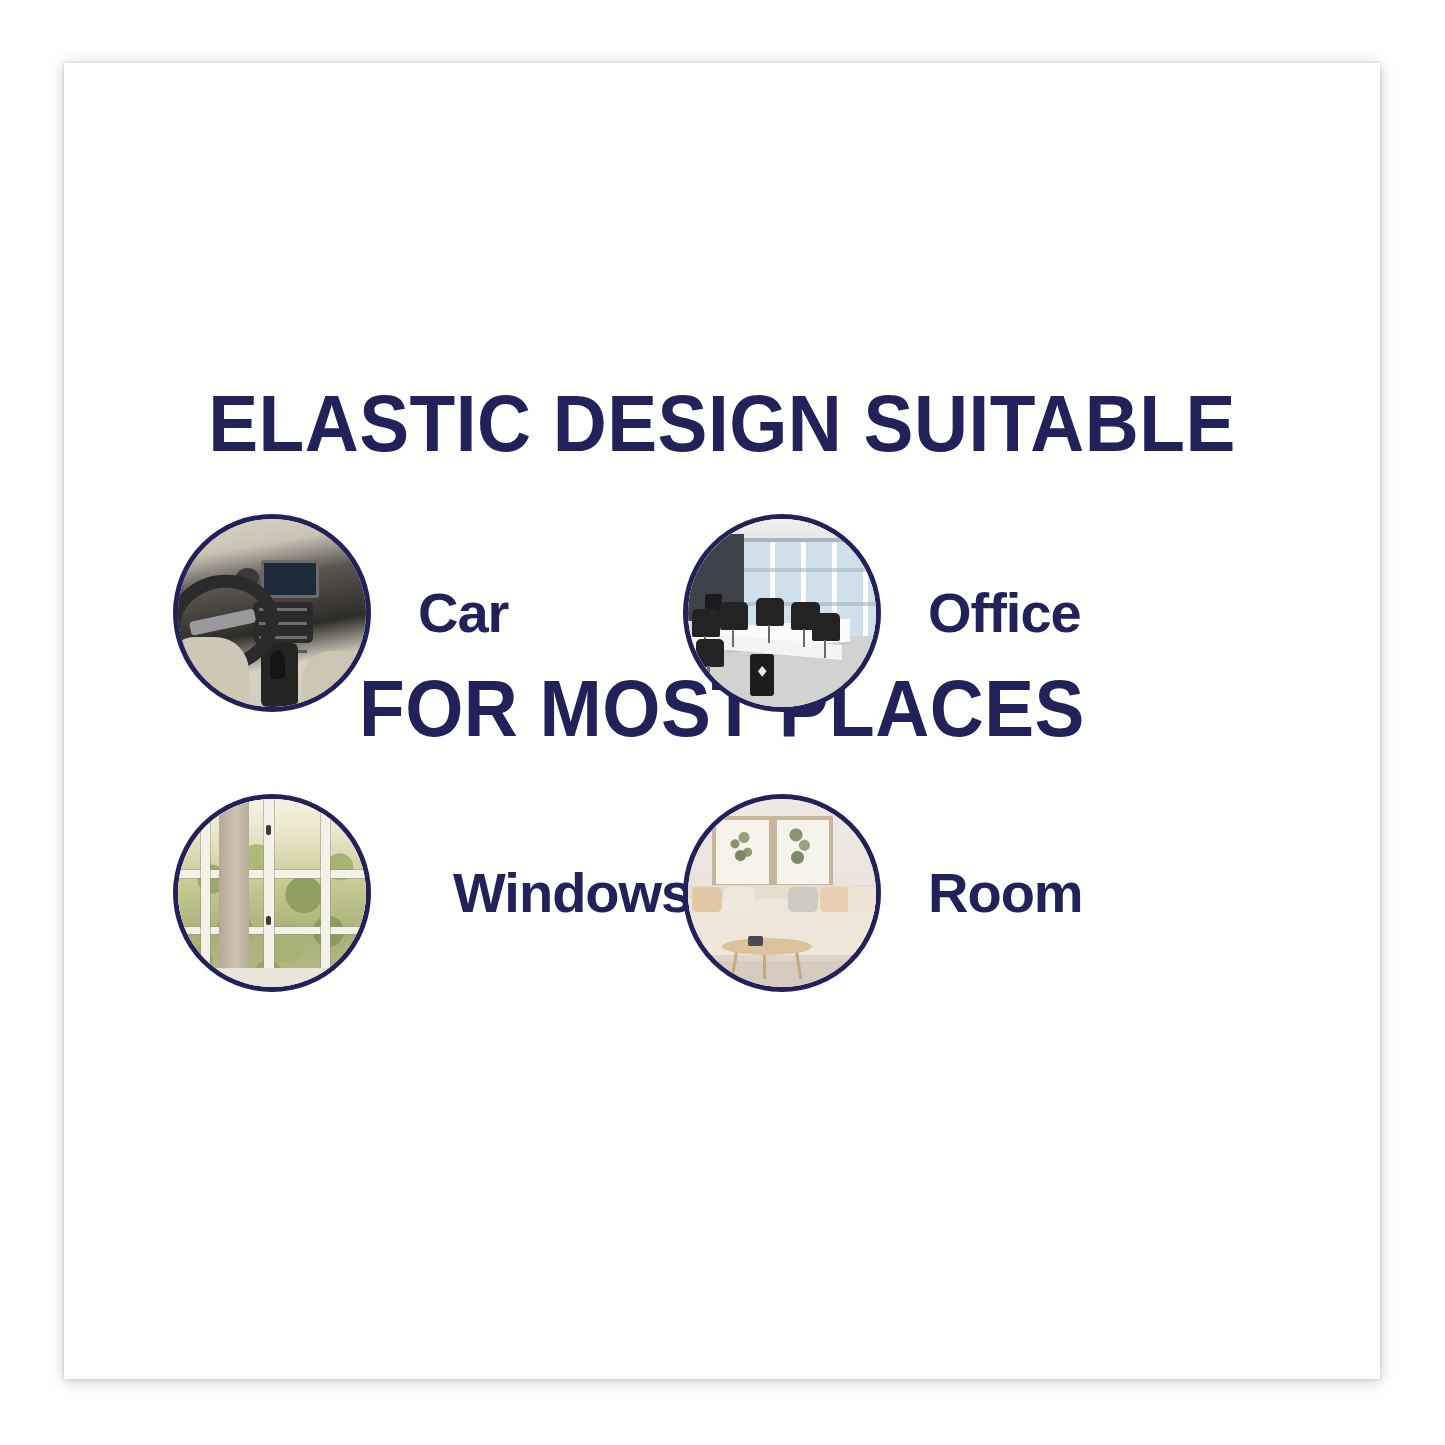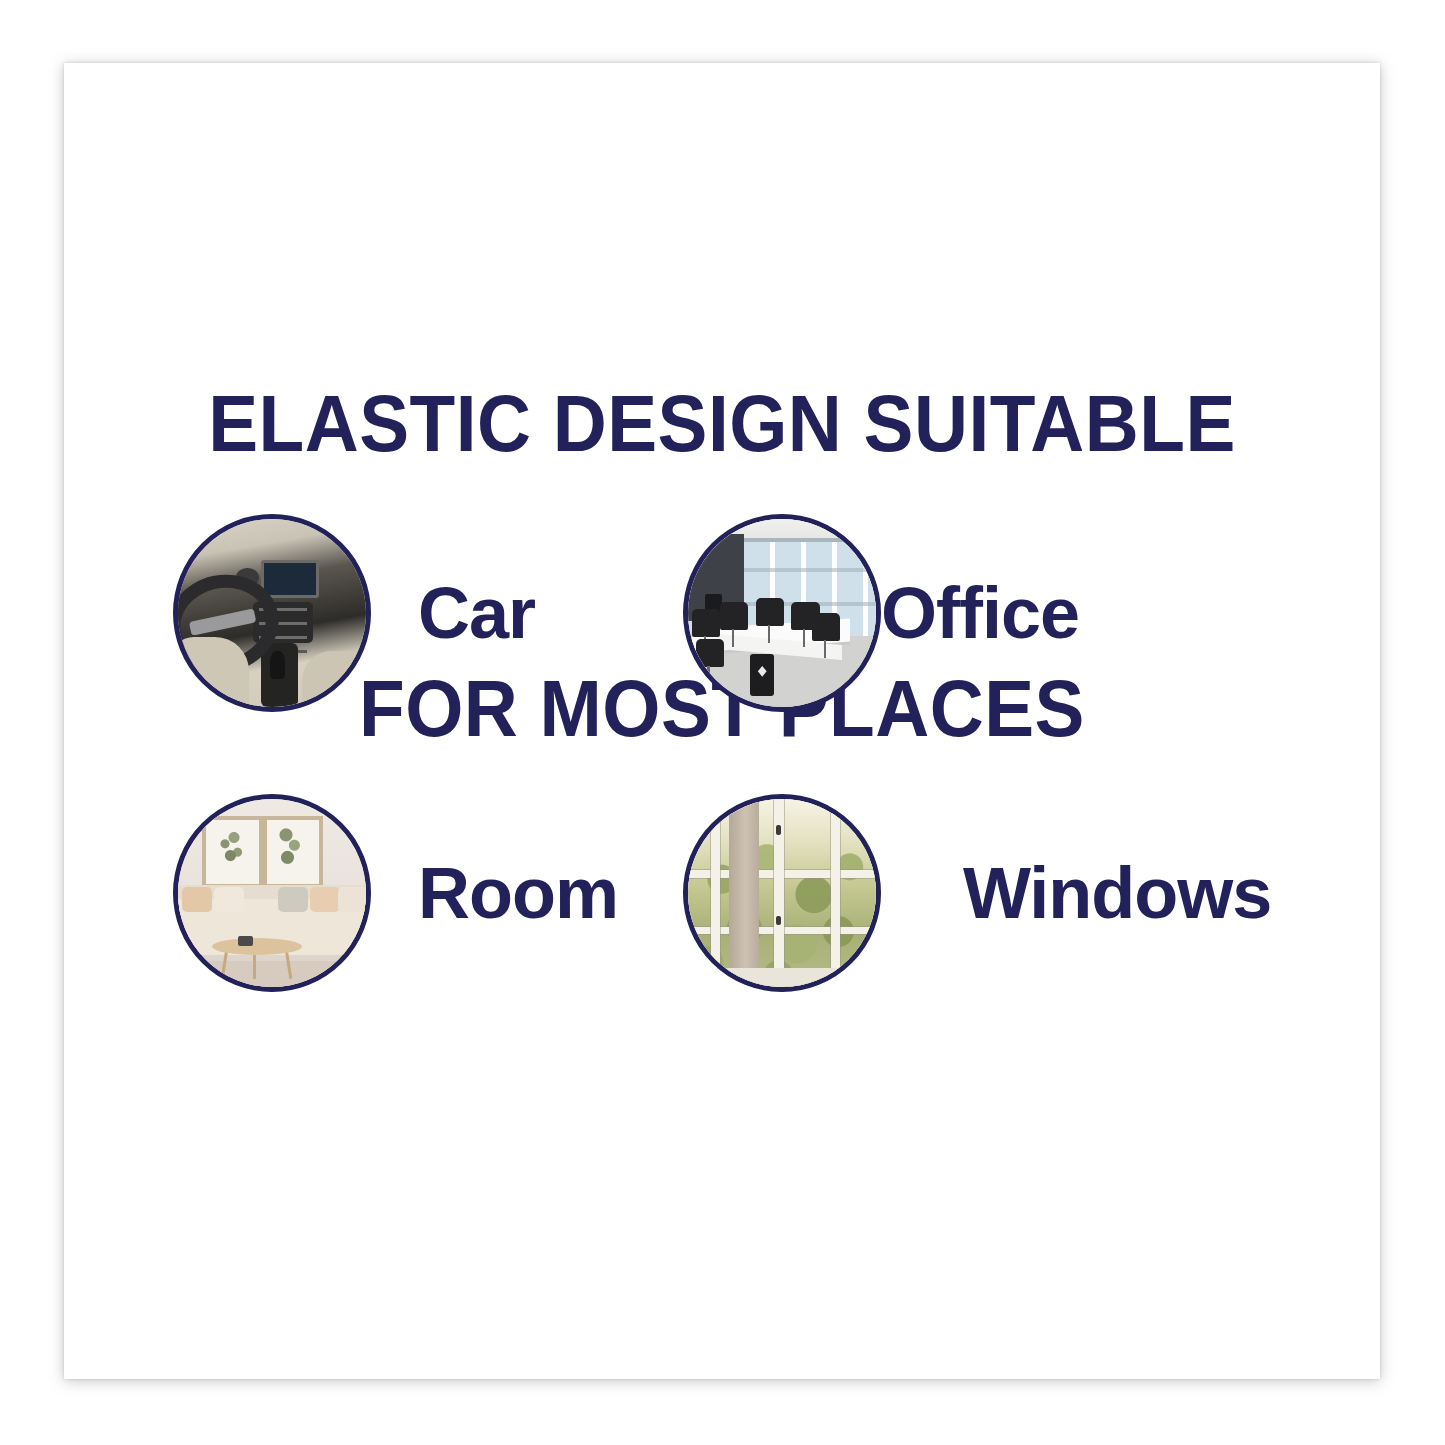--- a/index.html
+++ b/index.html
@@ -84,28 +84,28 @@
   }
   .thumb .art {
     position: absolute;
     inset: 0;
     overflow: hidden;
   }
 
   .tile-label {
     color: #22215a;
     font-weight: bold;
-    font-size: 72px;
+    font-size: 56px;
     line-height: 1;
     letter-spacing: -1px;
     white-space: nowrap;
   }
   .gap-car     { margin-left: 47px; }
   .gap-kitchen { margin-left: 82px; }
-  .gap-office  { }
+  .gap-office  { margin-left: 47px; }
   .gap-bath    { margin-left: 82px; }
   .gap-room    { margin-left: 47px; }
   .gap-windows { margin-left: 82px; }
 
   
   
   
 
   
   .car-bg { position:absolute; inset:0; background:linear-gradient(170deg,#d9d4c8 0%,#c9c3b5 18%,#5a564f 34%,#2e2c29 58%,#d7d1c2 75%,#cfc9ba 100%); }
@@ -300,20 +300,40 @@
             <div class="off-bin"></div>
           </div>
         </div>
         <div class="tile-label gap-office">Office</div>
       </div>
 
 
       <div class="tile">
         <div class="thumb">
           <div class="art">
+            <div class="win-bg"></div>
+            <div class="win-out"></div>
+            <div class="win-foliage"></div>
+            <div class="win-mull-h win-h1"></div>
+            <div class="win-mull-h win-h2"></div>
+            <div class="win-mull-v win-v1"></div>
+            <div class="win-mull-v win-v2"></div>
+            <div class="win-mull-v win-v3"></div>
+            <div class="win-pillar"></div>
+            <div class="win-latch win-lt1"></div>
+            <div class="win-latch win-lt2"></div>
+            <div class="win-sill"></div>
+          </div>
+        </div>
+        <div class="tile-label gap-windows">Windows</div>
+      </div>
+
+      <div class="tile">
+        <div class="thumb">
+          <div class="art">
             <div class="rm-bg"></div>
             <div class="rm-frame rm-f1"></div>
             <div class="rm-frame rm-f2"></div>
             <div class="rm-art1"></div>
             <div class="rm-art2"></div>
             <div class="rm-floor"></div>
             <div class="rm-sofaback"></div>
             <div class="rm-sofa"></div>
             <div class="rm-cush rm-c1"></div>
             <div class="rm-cush rm-c2"></div>
@@ -323,35 +343,15 @@
             <div class="rm-leg rm-l1"></div>
             <div class="rm-leg rm-l2"></div>
             <div class="rm-leg rm-l3"></div>
             <div class="rm-table"></div>
             <div class="rm-obj"></div>
           </div>
         </div>
         <div class="tile-label gap-room">Room</div>
       </div>
 
-      <div class="tile">
-        <div class="thumb">
-          <div class="art">
-            <div class="win-bg"></div>
-            <div class="win-out"></div>
-            <div class="win-foliage"></div>
-            <div class="win-mull-h win-h1"></div>
-            <div class="win-mull-h win-h2"></div>
-            <div class="win-mull-v win-v1"></div>
-            <div class="win-mull-v win-v2"></div>
-            <div class="win-mull-v win-v3"></div>
-            <div class="win-pillar"></div>
-            <div class="win-latch win-lt1"></div>
-            <div class="win-latch win-lt2"></div>
-            <div class="win-sill"></div>
-          </div>
-        </div>
-        <div class="tile-label gap-windows">Windows</div>
-      </div>
-
     </div>
   </div>
 </div>
 
 </body></html>

